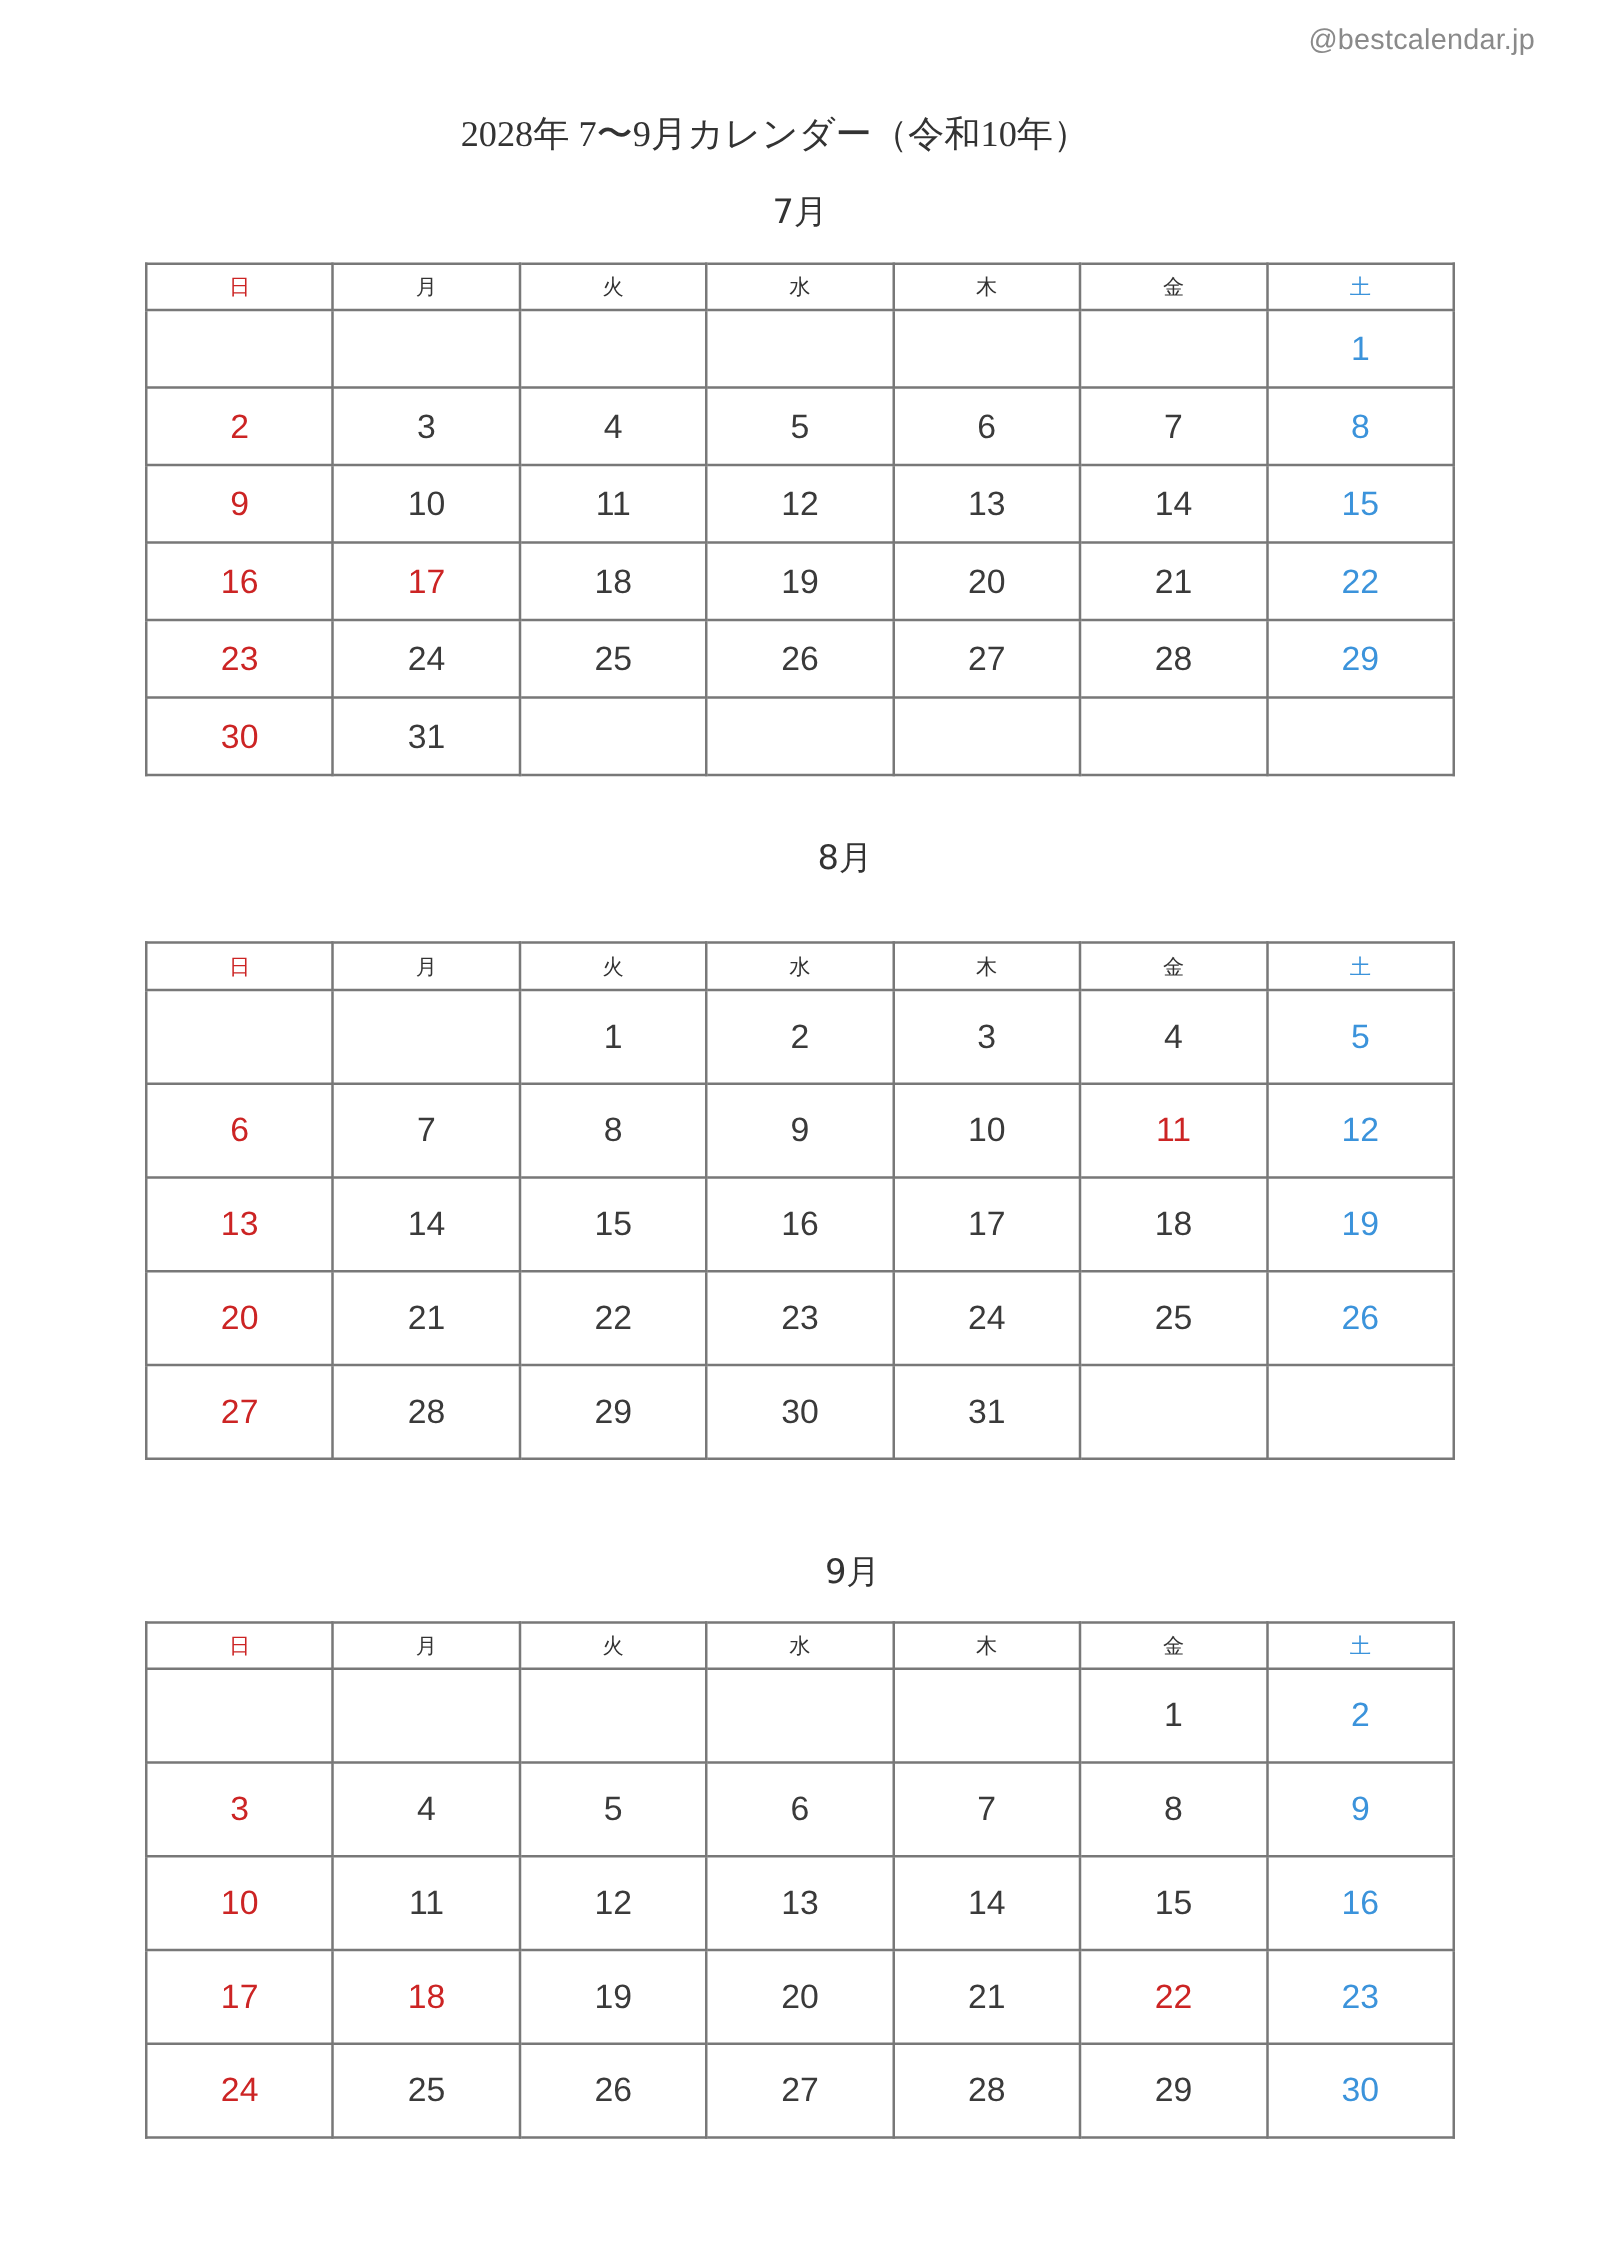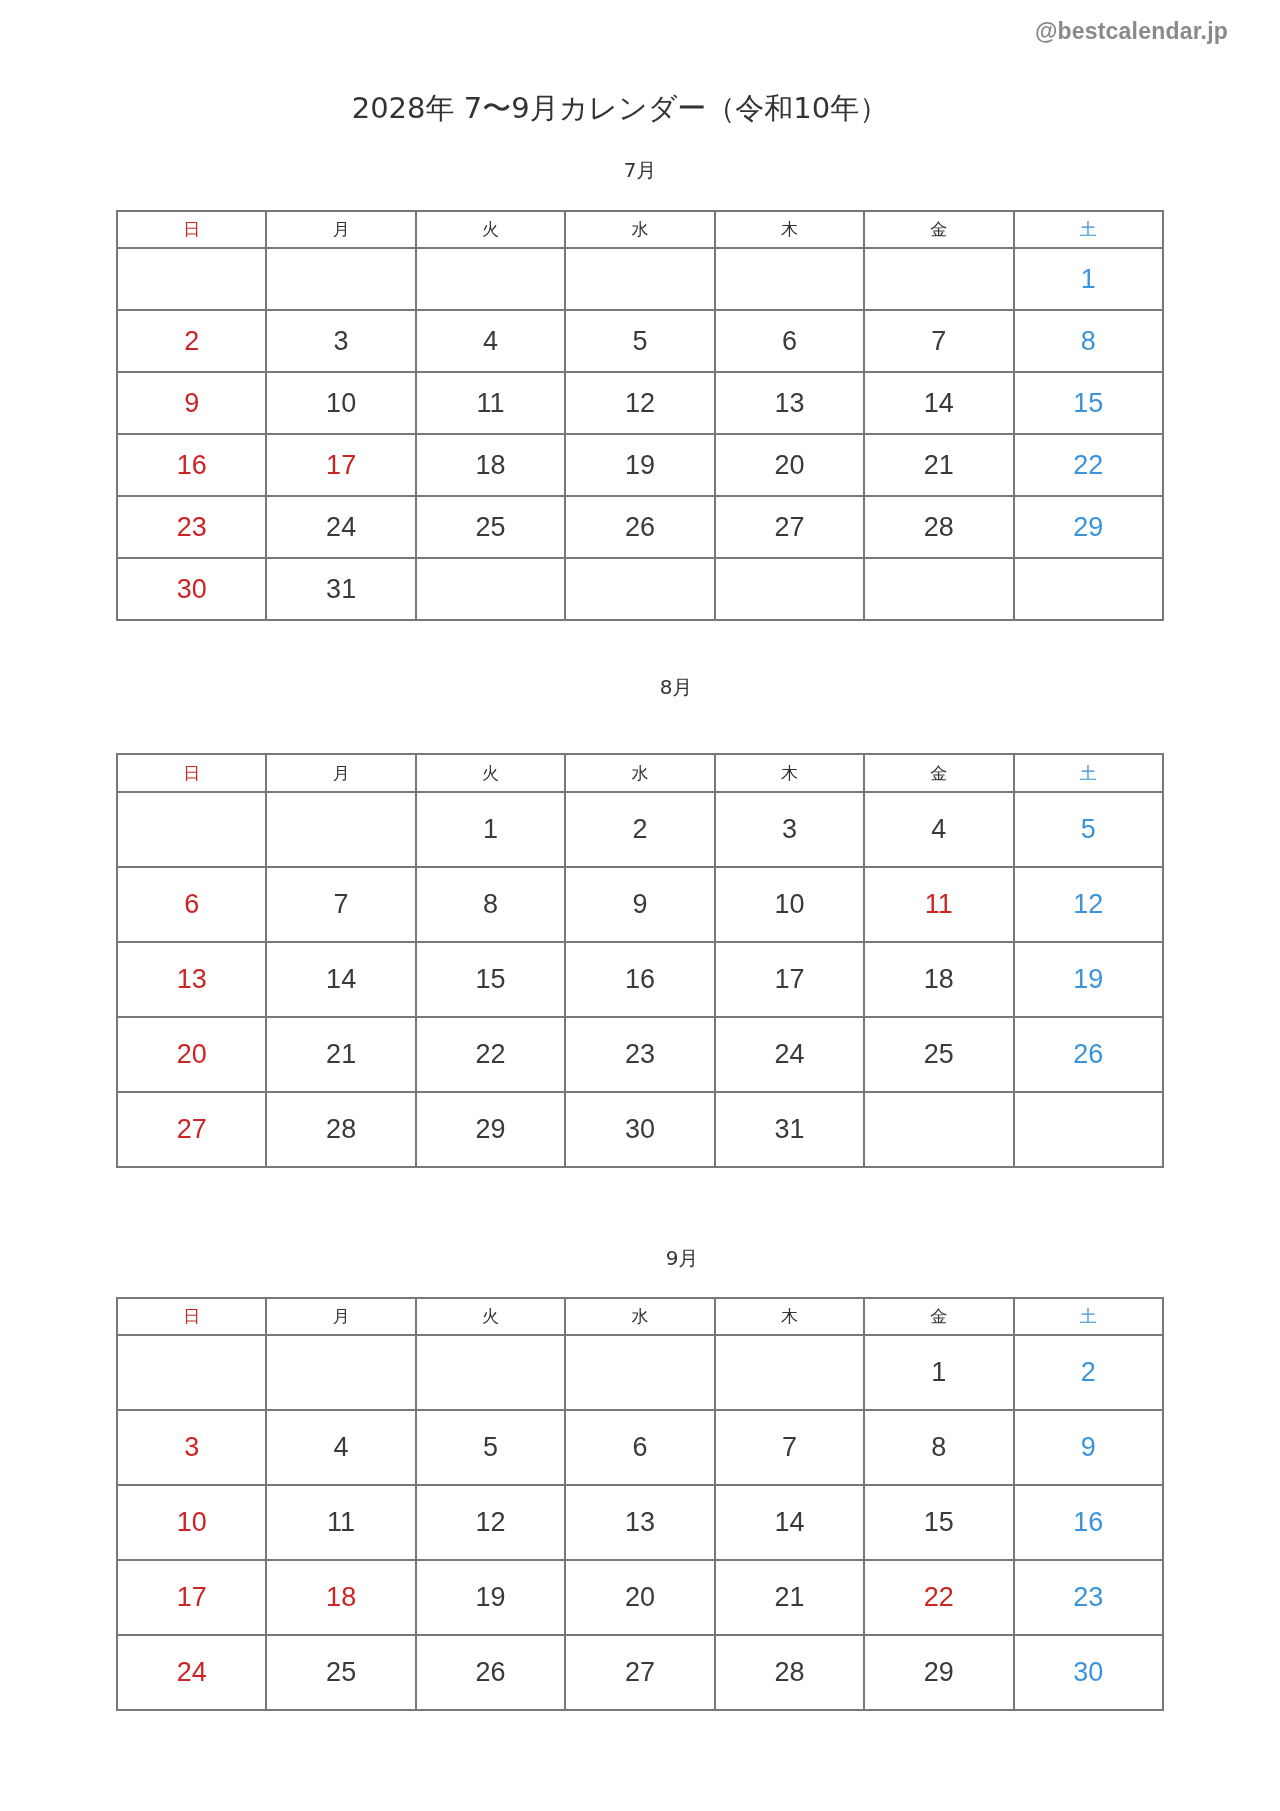--- a/index.html
+++ b/index.html
@@ -1,23 +1,23 @@
 <!DOCTYPE html>
 <html><head>
 <meta charset="utf-8">
 <style>
   html, body { margin:0; padding:0; background:#ffffff; }
   body { width:1280px; height:1811px; position:relative; overflow:hidden;
          font-family:"DejaVu Sans","Liberation Sans",sans-serif; color:#333333; }
   .watermark { position:absolute; right:52px; top:18px; font-size:23px; color:#8a8a8a;
-               font-family:"Liberation Sans","DejaVu Sans",sans-serif; letter-spacing:0.2px;font-weight:bold; }
+               font-family:"Liberation Sans","DejaVu Sans",sans-serif; letter-spacing:0.2px; }
   .page-title { position:absolute; left:0; width:1240px; top:88px; text-align:center;
-                font-size:29px; color:#333333; line-height:40px; }
+                font-size:29px; color:#333333; line-height:40px;font-family:Liberation Serif, serif; }
   .month-title { position:absolute; left:0; width:1280px; text-align:center;
-                 font-size:20px; color:#333333; line-height:32px; }
+                 font-size:27px; color:#333333; line-height:32px; }
   table.cal { position:absolute; left:116px; width:1048px; border-collapse:collapse;
               table-layout:fixed; }
   table.cal th, table.cal td { border:2px solid #787878; text-align:center; padding:0;
               font-weight:normal; }
   table.cal th { font-size:17px; color:#333333; }
   table.cal td { font-size:27px; color:#3a3a3a; font-family:"Liberation Sans","DejaVu Sans",sans-serif; }
   .sun { color:#cc2424 !important; }
   .sat { color:#3b93db !important; }
   .hol { color:#cc2424 !important; }
 </style>

